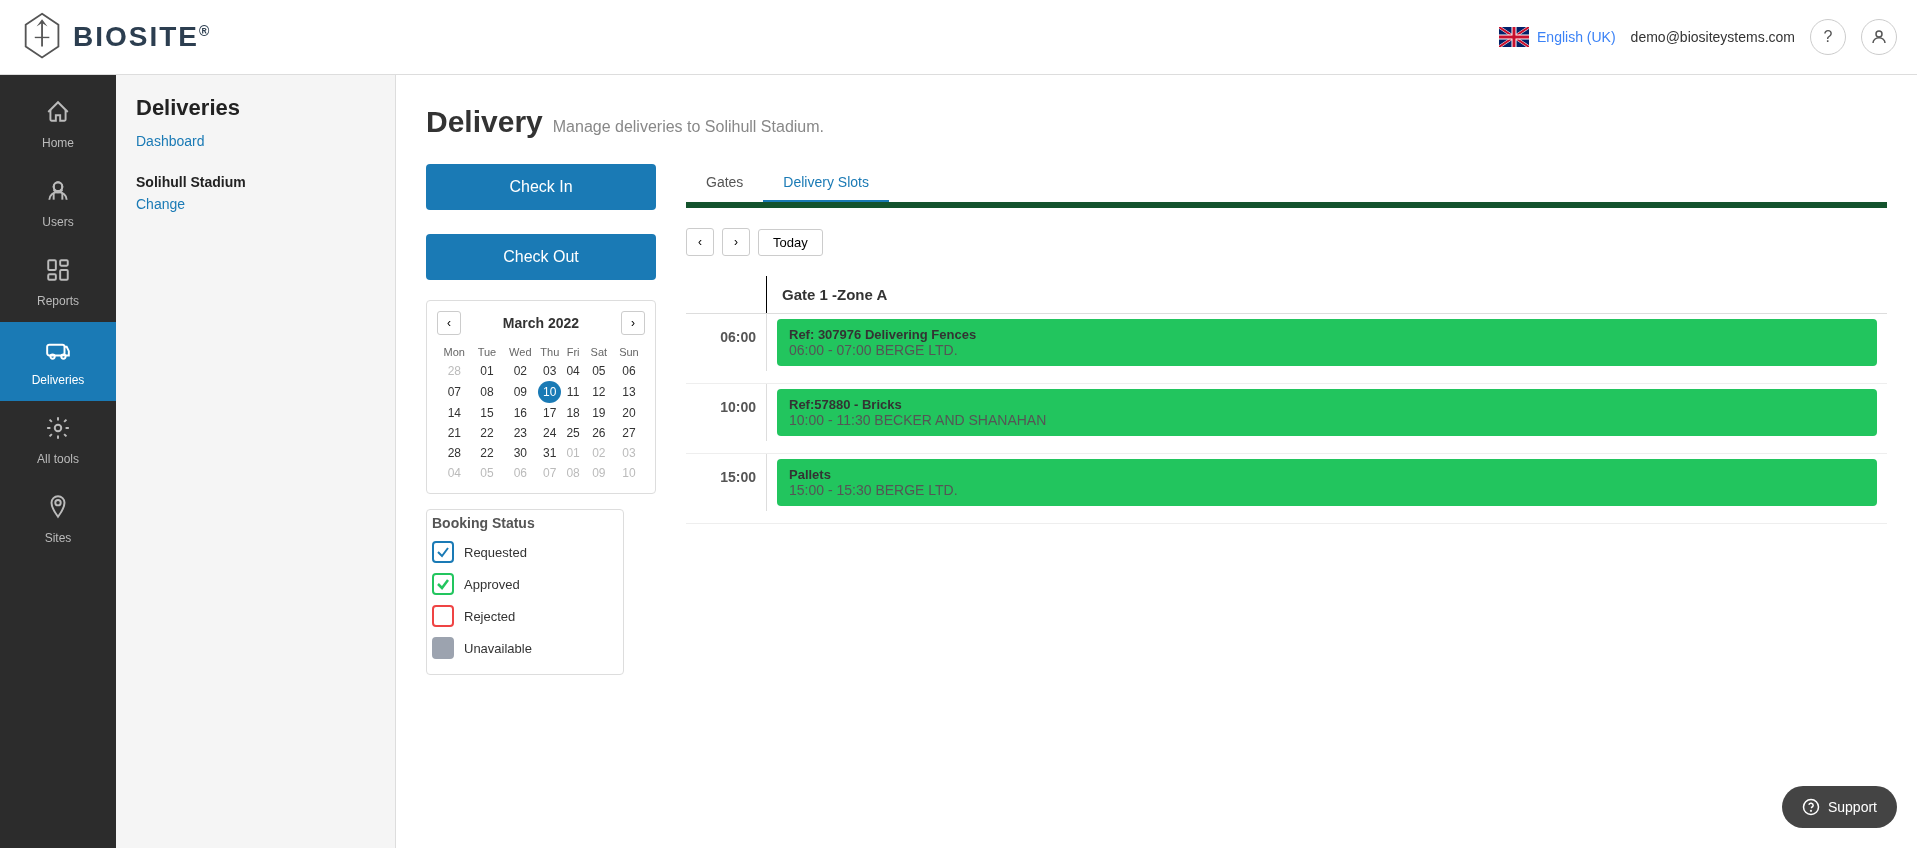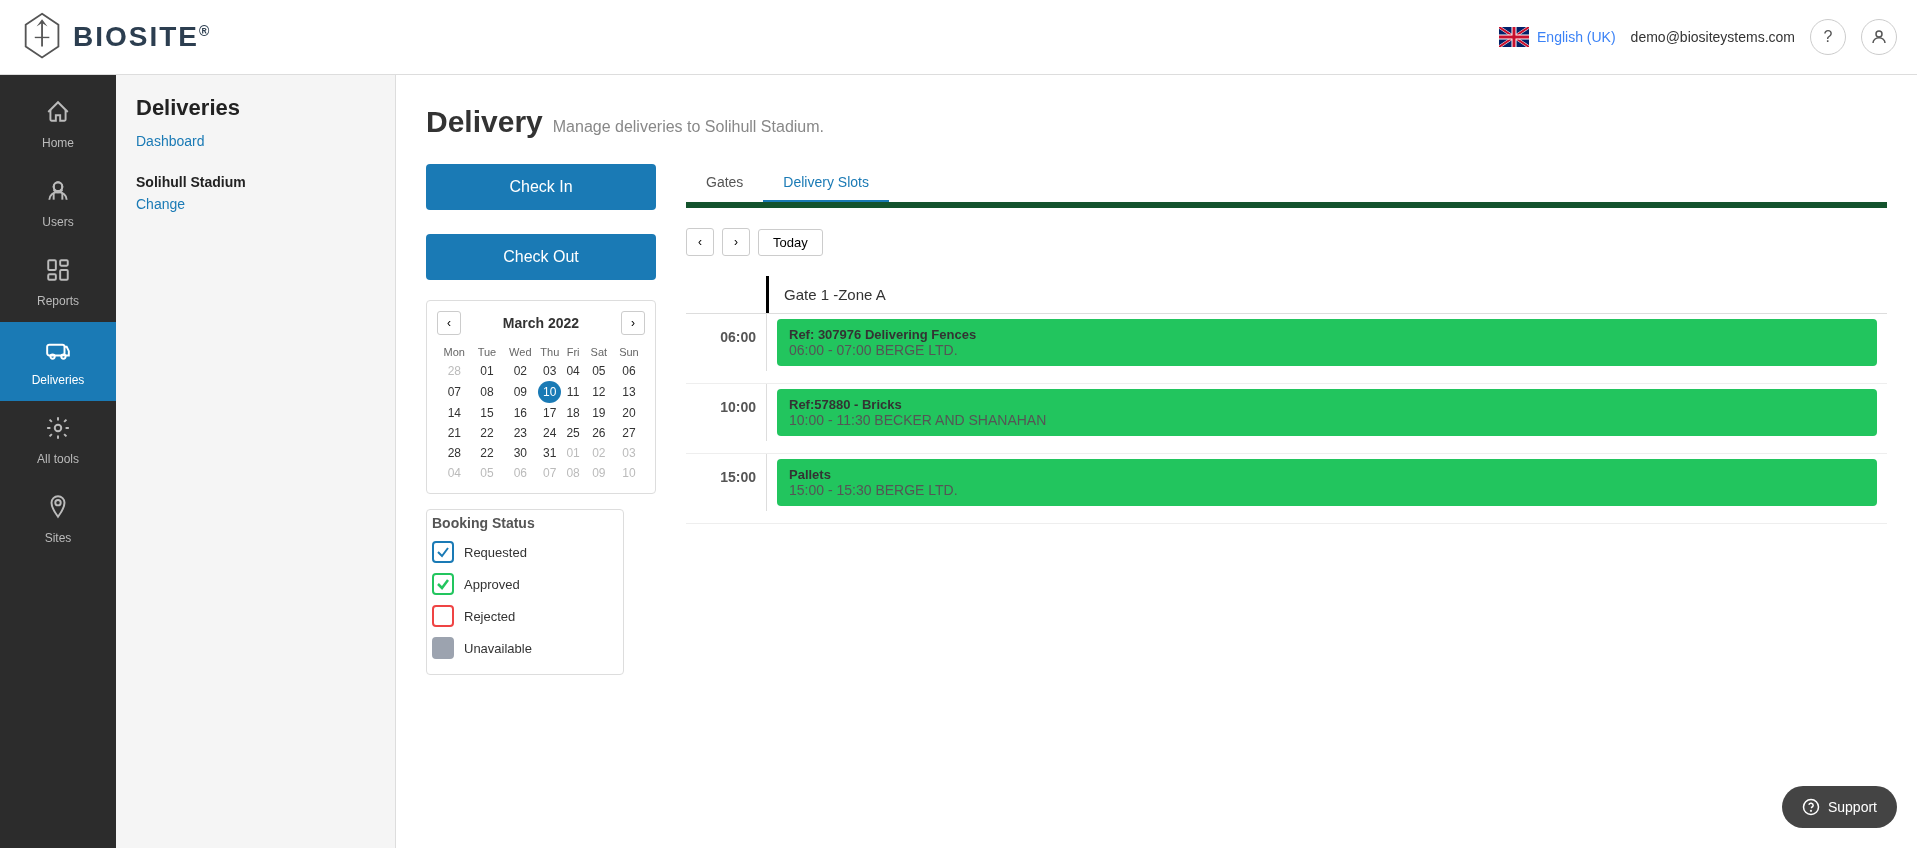--- a/index.html
+++ b/index.html
@@ -575,21 +575,21 @@
         </div>
 
         <div class="schedule-nav">
           <button class="nav-arrow-btn">‹</button>
           <button class="nav-arrow-btn">›</button>
           <button class="today-btn">Today</button>
         </div>
 
         <div style="display:flex; border-bottom: 1px solid #ddd; margin-bottom: 0;">
           <div style="width:80px; flex-shrink:0;"></div>
-          <div style="flex:1; padding: 10px 15px; border-left: 3px solid #000000; font-weight: normal; font-size: 15px; color: #333;">Gate 1 -Zone A</div>
+          <div style="flex:1; padding: 10px 15px; border-left: 1px solid #000000; font-weight: bold; font-size: 15px; color: #333;">Gate 1 -Zone A</div>
         </div>
 
         <div id="schedule-slots">
         <div class="schedule-row">
               <div class="time-label">06:00</div>
               <div class="slot-area">
                 <div class="delivery-slot">
                   <div class="slot-title">Ref: 307976 Delivering Fences</div>
                   <div class="slot-time">06:00 - 07:00 BERGE LTD.</div>
                 </div>

